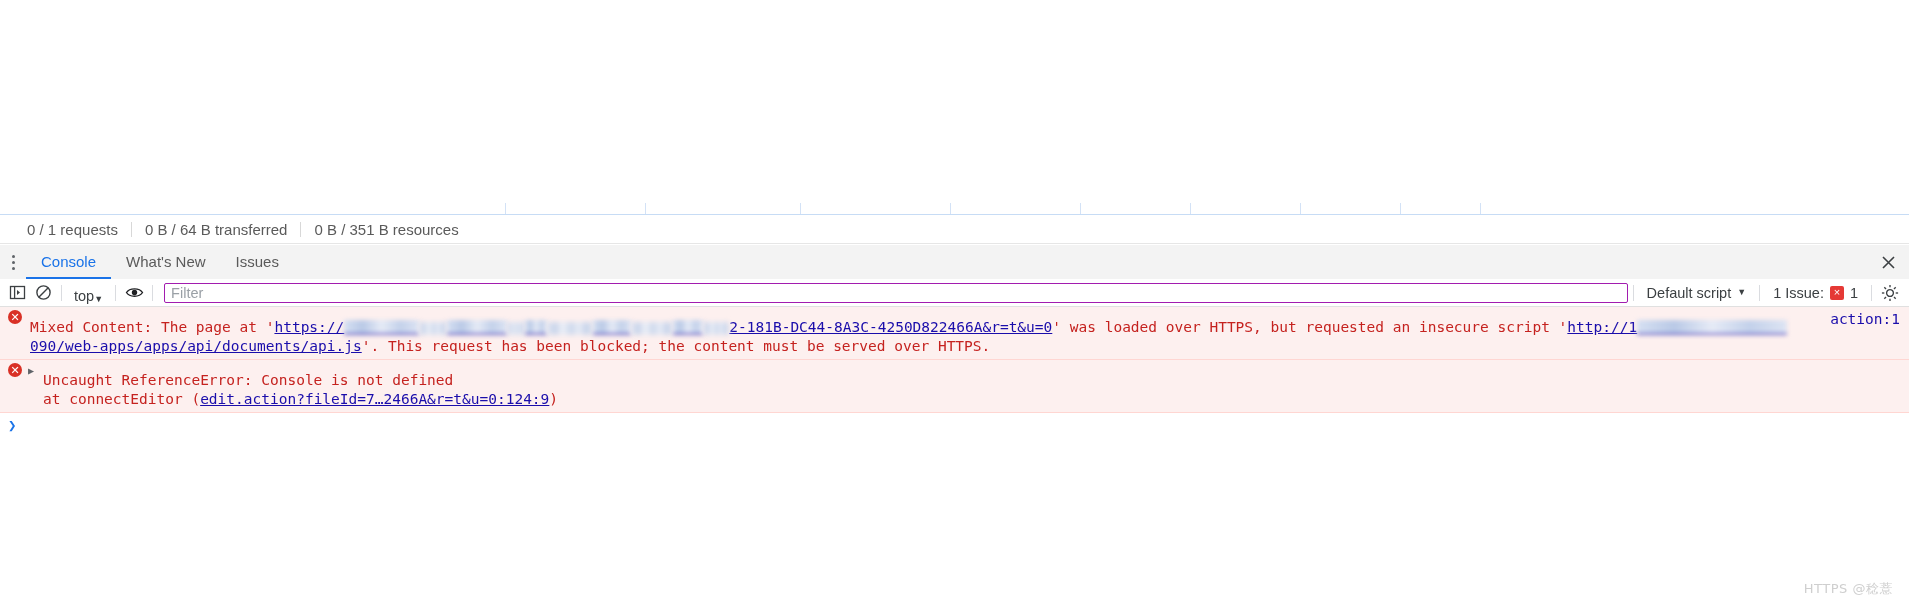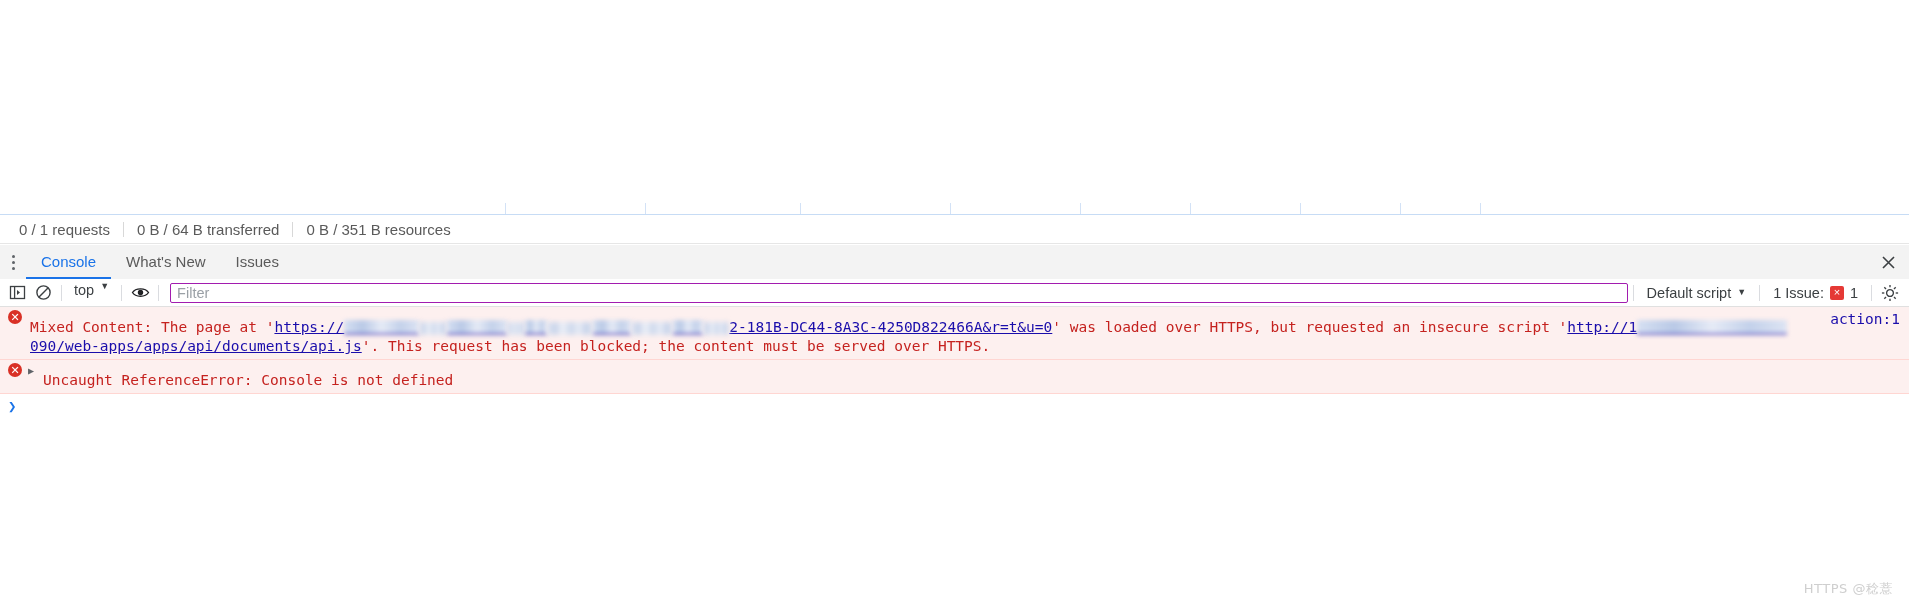--- a/index.html
+++ b/index.html
@@ -49,21 +49,21 @@
     position: absolute;
     left: 0; top: 215px;
     width: 1909px;
     height: 29px;
     background: #ffffff;
     border-bottom: 1px solid #e6e6e6;
     display: flex;
     align-items: center;
     font-size: 15px;
     color: #5a5a5a;
-    padding-left: 6px;
+    padding-left: 14px;
     box-sizing: border-box;
   }
   .net-stat {
     padding: 0 13px;
     white-space: nowrap;
     line-height: 1;
   }
   .net-sep {
     width: 1px;
     height: 15px;
@@ -145,22 +145,22 @@
     color: #3c4043;
   }
   .tb-sep {
     width: 1px;
     height: 16px;
     background: #dadce0;
     margin: 0 5px;
   }
   .ctx-select {
     display: flex;
-    align-items: flex-start;
-    gap: 6px;
+    align-items: flex-end;
+    gap: 0;
     font-size: 14.5px;
     color: #3c4043;
     padding: 0 7px;
     height: 22px;
     cursor: pointer;
     white-space: nowrap;
   }
   .caret {
     font-size: 9px;
     line-height: 1;
@@ -465,20 +465,23 @@
         <span>Mixed Content: The page at '</span><span class="link">https://</span><span class="blur-ul" style="width:75px"></span><span class="blur" style="width:28px"></span><span class="blur-ul" style="width:60px"></span><span class="blur" style="width:18px"></span><span class="blur-ul" style="width:22px"></span><span class="blur" style="width:46px"></span><span class="blur-ul" style="width:38px"></span><span class="blur" style="width:42px"></span><span class="blur-ul" style="width:30px"></span><span class="blur" style="width:26px"></span><span class="link">2-181B-DC44-8A3C-4250D822466A&amp;r=t&amp;u=0</span><span>' was loaded over HTTPS, but requested an insecure script '</span><span class="link">http://1</span><span class="blur-ul" style="width:150px"></span><br><span class="link">090/web-apps/apps/api/documents/api.js</span><span>'. This request has been blocked; the content must be served over HTTPS.</span>
       </div>
     </div>
 
     <div class="msg has-expander">
       <span class="err-icon">✕</span>
       <span class="expander">▶</span>
       <div class="msg-inner">
         <span>Uncaught ReferenceError: Console is not defined</span>
       </div>
+      <div class="stack-line">
+        <span>    at connectEditor (</span><span class="link">edit.action?fileId=7…2466A&amp;r=t&amp;u=0:124:9</span><span>)</span>
+      </div>
     </div>
 
     <div class="prompt-row">
       <span class="prompt-caret">❯</span>
     </div>
   </div>
 
   <div class="watermark">HTTPS @稔薏</div>
 
 </div>

